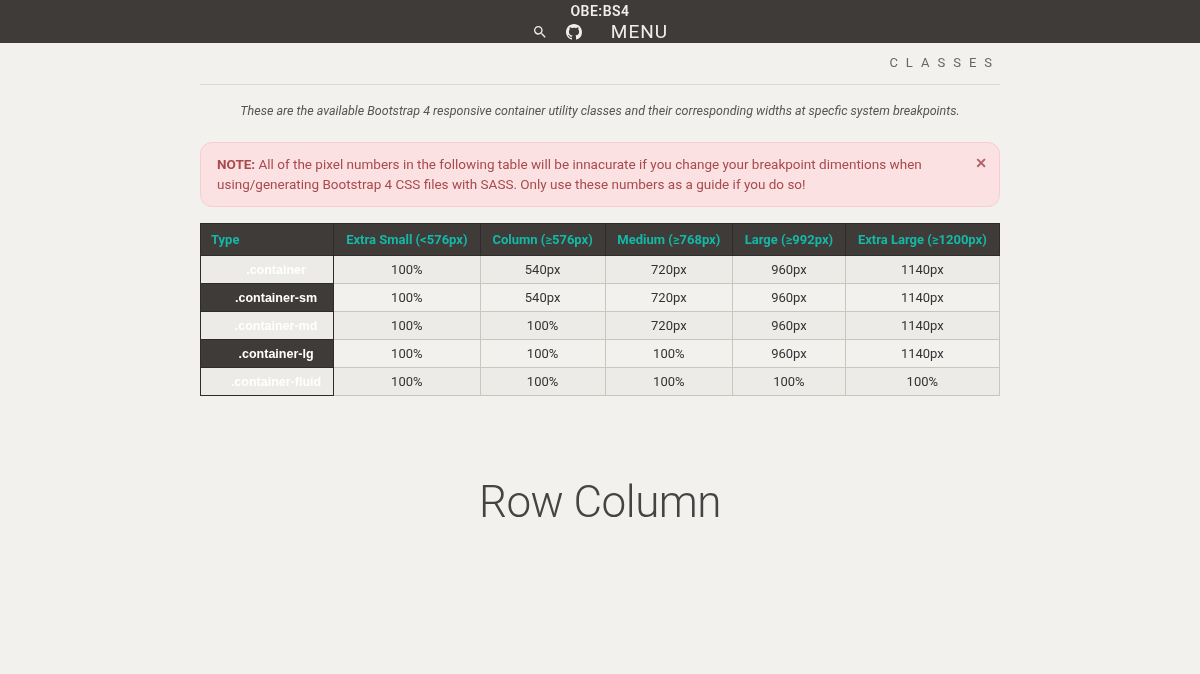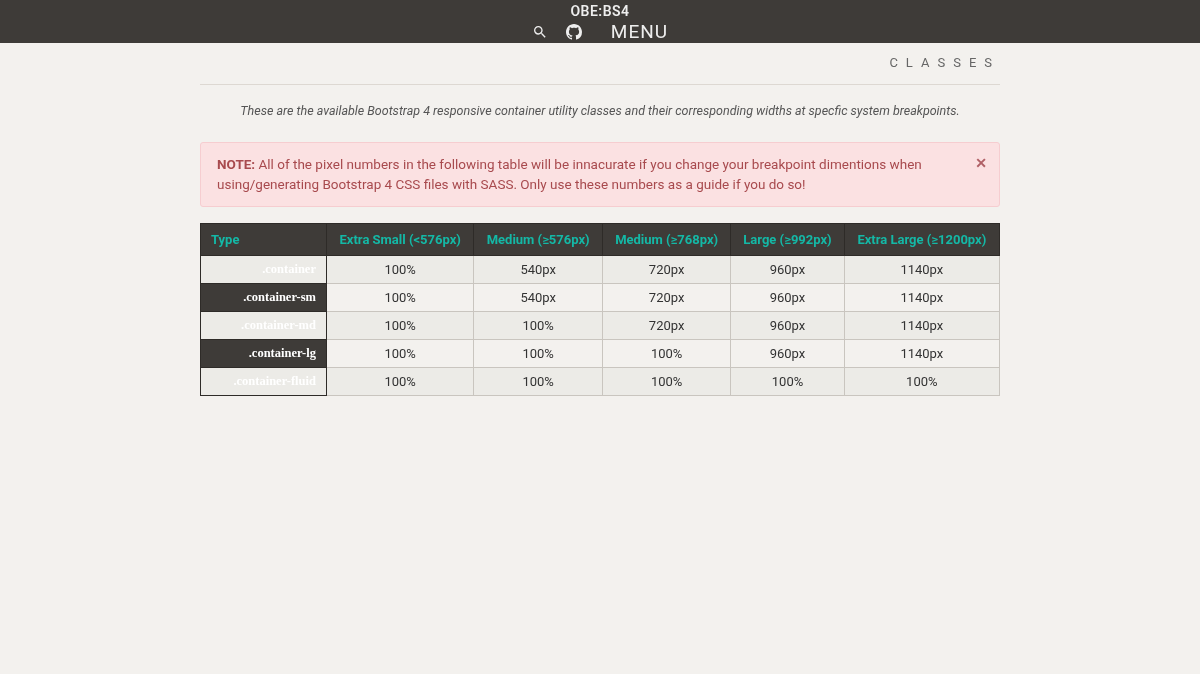--- a/index.html
+++ b/index.html
@@ -51,21 +51,21 @@
 .lead {
   text-align: center;
   font-style: italic;
   font-size: 12.5px;
   color: #555;
   margin-bottom: 24px;
 }
 .alert {
   background: #fbe1e2;
   border: 1px solid #f6cdd0;
-  border-radius: 3px;
+  border-radius: 12px;
   color: #a84a4e;
   font-size: 13.5px;
   padding: 12px 36px 12px 16px;
   position: relative;
   line-height: 1.45;
   margin-bottom: 16px;
 }
 .alert strong { font-weight: 700; }
 .alert-close {
   position: absolute;
@@ -95,23 +95,23 @@
 tbody td {
   padding: 6px 10px;
   text-align: center;
   border: 1px solid #c9c5bf;
   background: #f3f1ee;
 }
 tbody tr:nth-child(odd) td { background: #ecebe7; }
 tbody td:first-child {
   background: #3e3b38;
   color: #fff;
-  font-family: Liberation Serif, serif;
+  font-family: Liberation Sans, sans-serif;
   font-weight: 700;
-  text-align: right;
+  text-align: center;
   border-color: #2e2b28;
   font-size: 12.5px;
   padding-left: 28px;
 }
 .section2 { margin-top: 80px; margin-bottom: 40px; }
 </style>
 </head>
 <body>
 
 <div class="thin-bar"></div>
@@ -140,21 +140,21 @@
   <div class="alert">
     <strong>NOTE:</strong><span> All of the pixel numbers in the following table will be innacurate if you change your breakpoint dimentions when using/generating Bootstrap 4 CSS files with SASS. Only use these numbers as a guide if you do so!</span>
     <span class="alert-close">✕</span>
   </div>
 
   <table>
     <thead>
         <tr id="thead-row">
           <th>Type</th>
           <th>Extra Small (&lt;576px)</th>
-          <th>Medium (≥576px)</th>
+          <th>Column (≥576px)</th>
           <th>Medium (≥768px)</th>
           <th>Large (≥992px)</th>
           <th>Extra Large (≥1200px)</th>
         </tr>
       </thead>
     <tbody id="tbody">
         <tr>
           <td>.container</td>
           <td>100%</td>
           <td>540px</td>
@@ -190,13 +190,17 @@
           <td>.container-fluid</td>
           <td>100%</td>
           <td>100%</td>
           <td>100%</td>
           <td>100%</td>
           <td>100%</td>
         </tr>
       </tbody>
   </table>
 
+  <div class="section2">
+    <h1 class="section-title">Row Column</h1>
+
+  </div>
 </div>
 
 </body></html>

